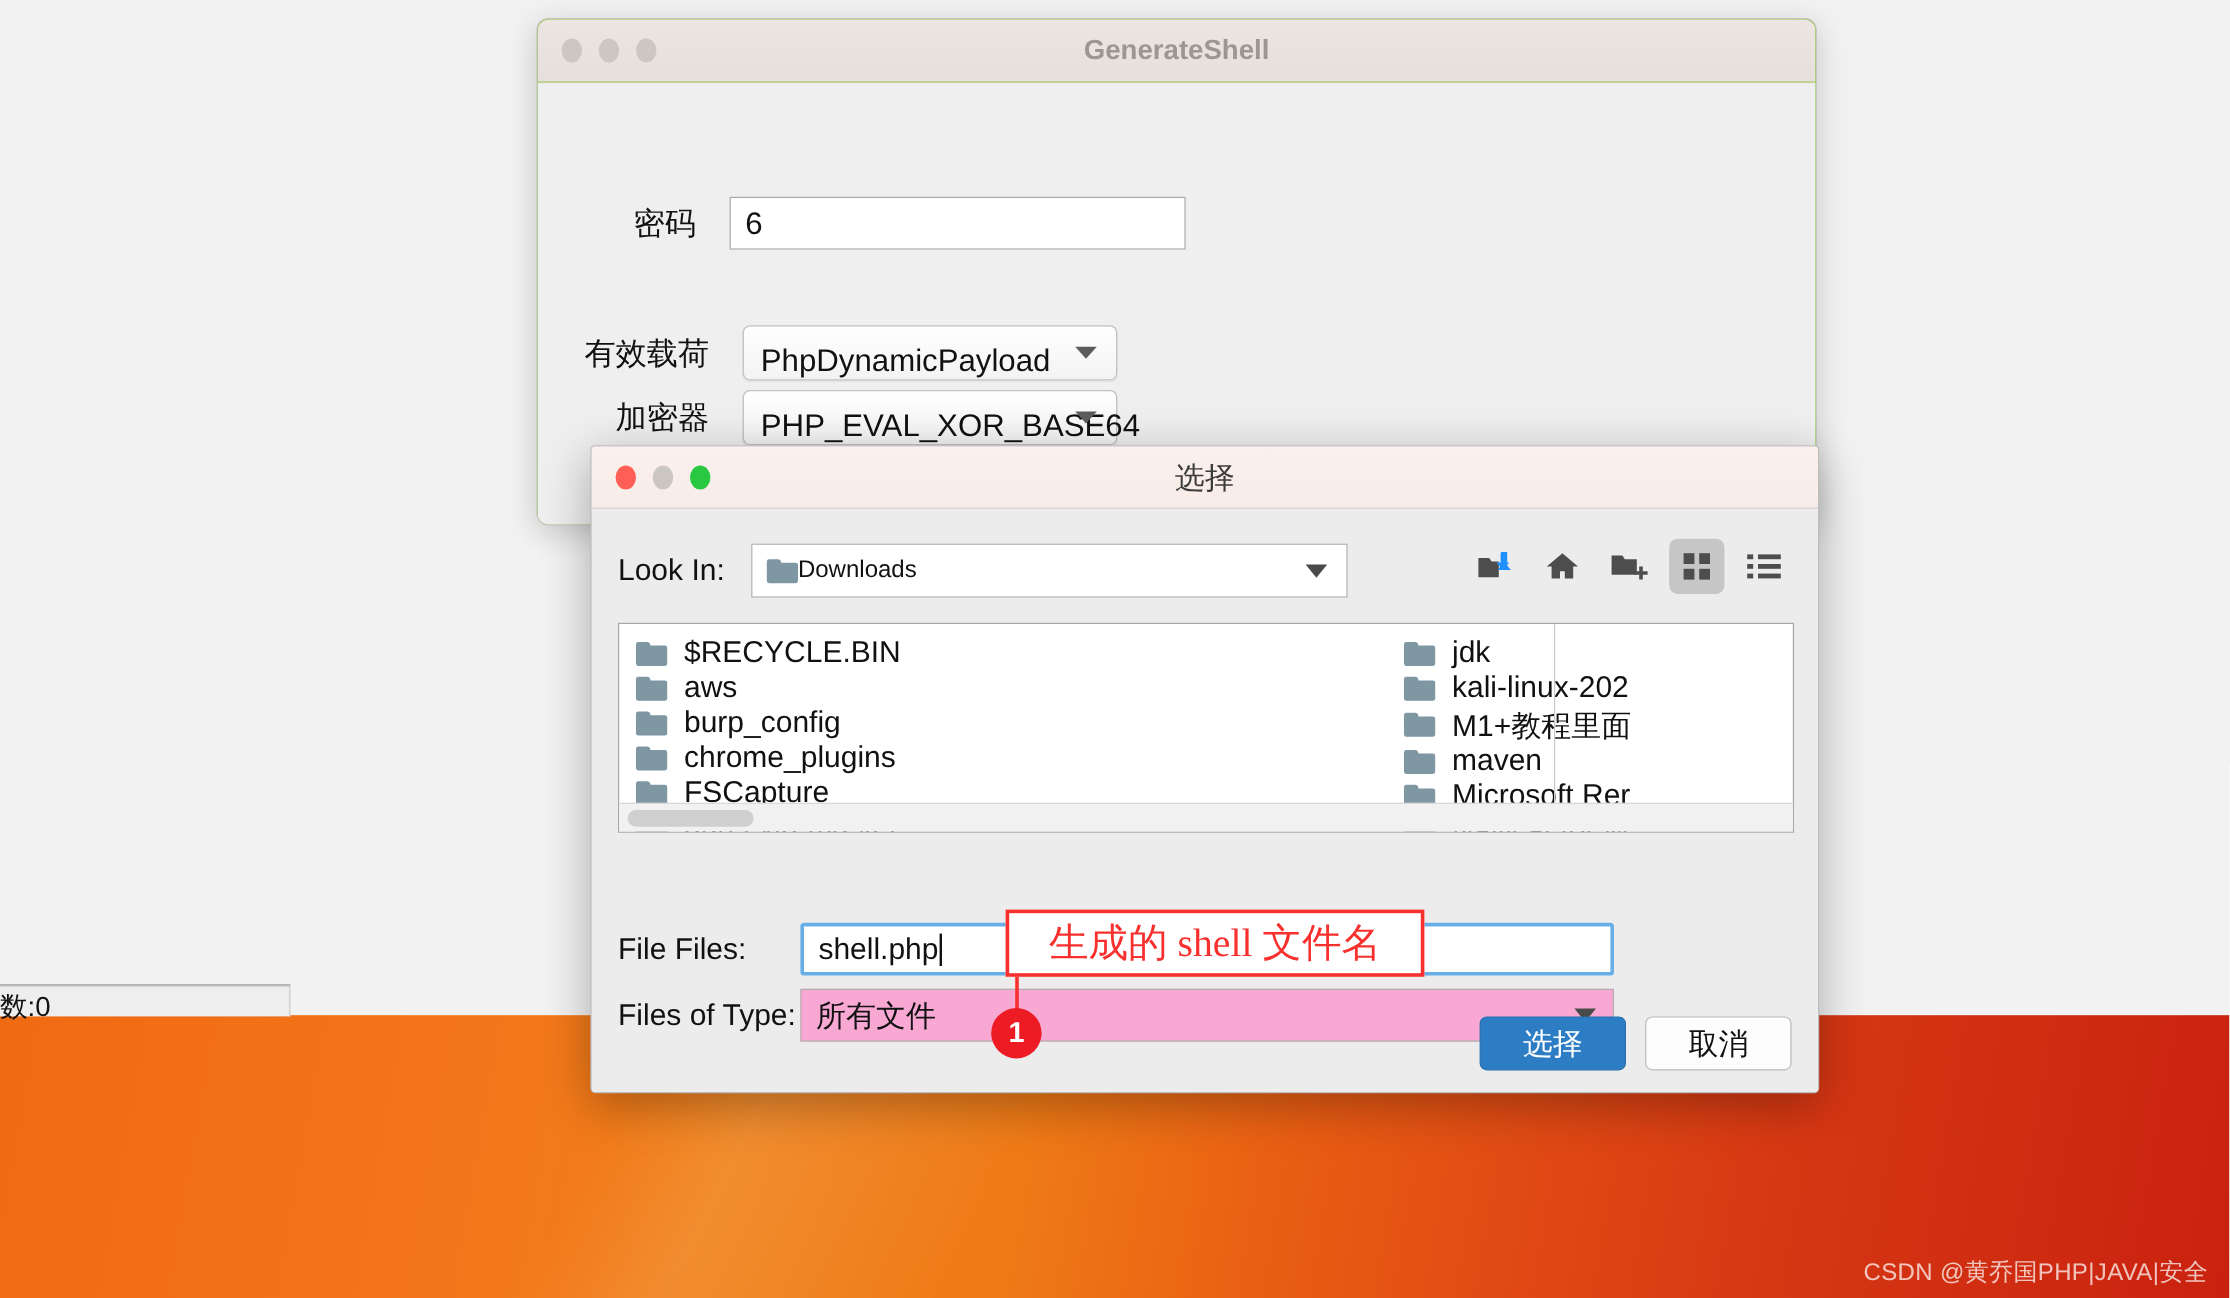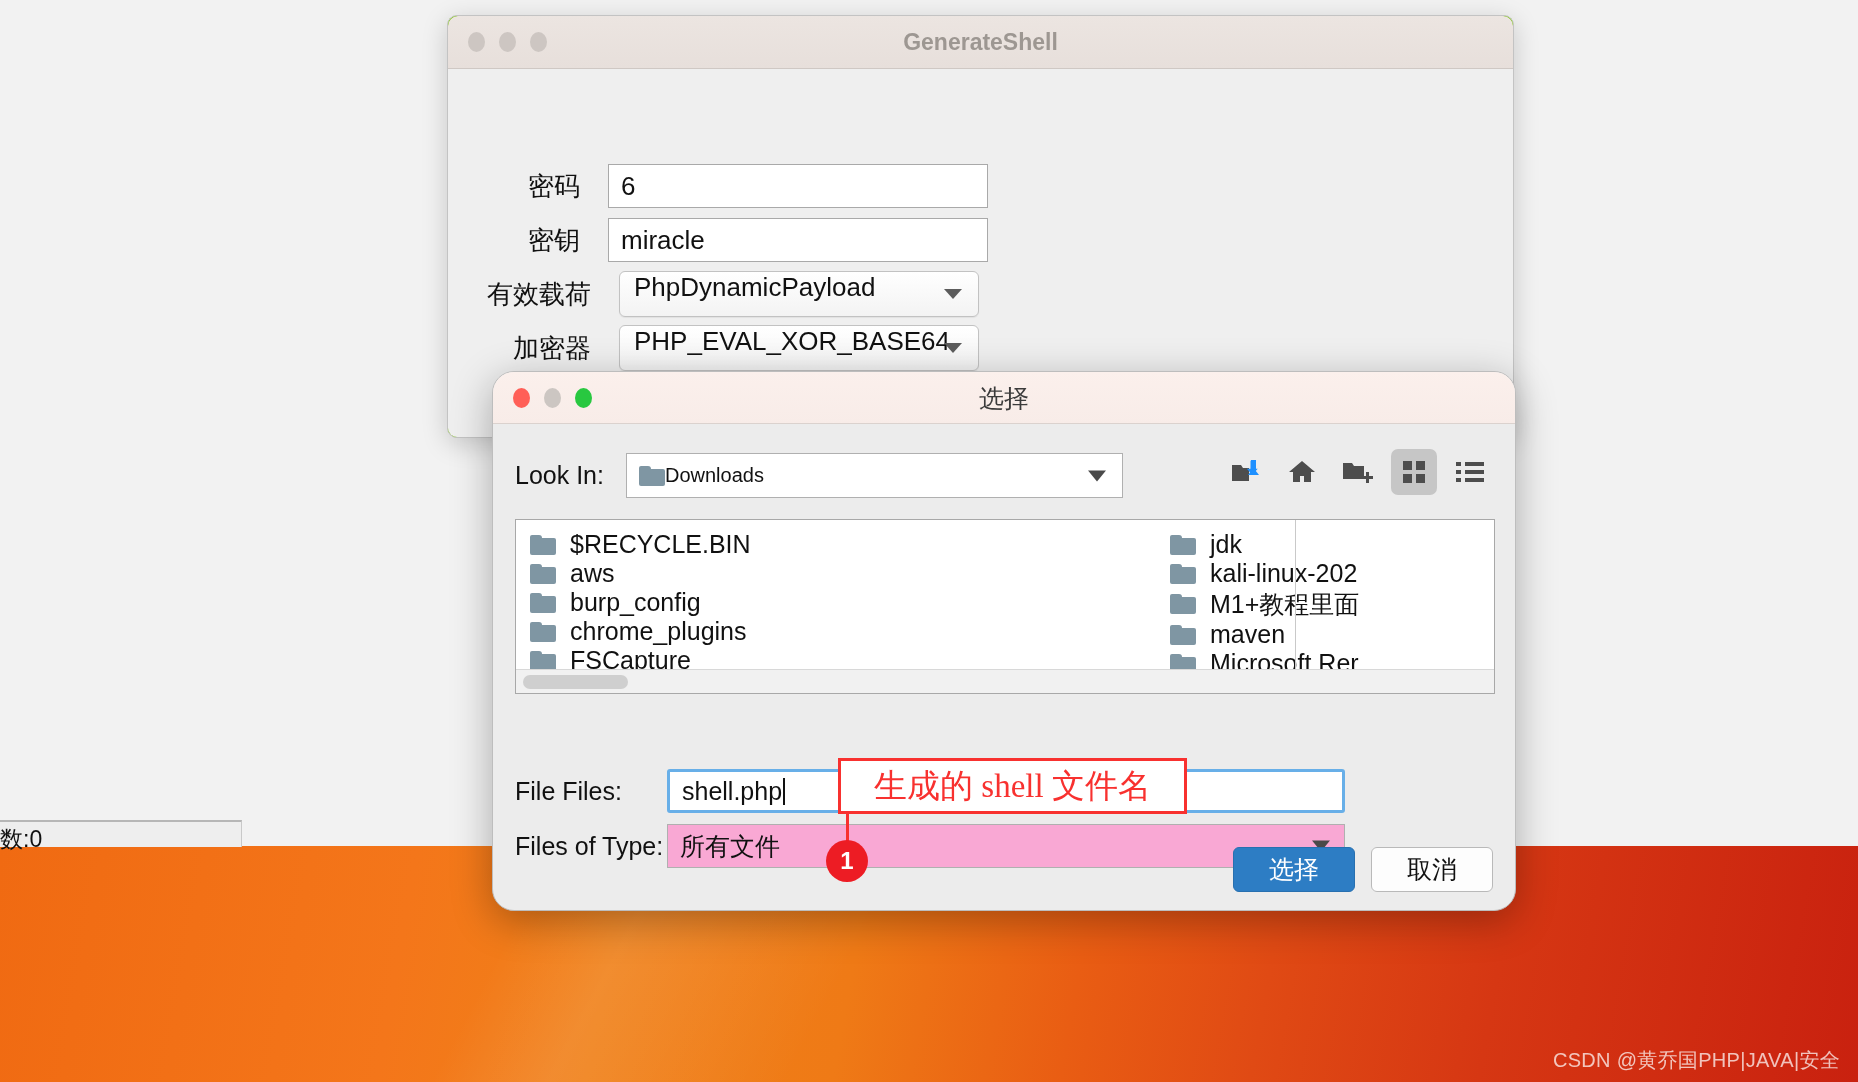--- a/index.html
+++ b/index.html
@@ -121,25 +121,25 @@
   .text-field {
     width: 380px; height: 44px;
     background: #ffffff;
     border: 1px solid #a9a9a9;
     display: flex; align-items: center;
     padding: 0 12px;
     font-size: 26px;
     color: #111;
   }
   .combo {
-    width: 360px; height: 46px;
+    width: 312px; height: 46px;
     background: linear-gradient(#ffffff, #f3f3f3);
     border: 1px solid #c2c2c2;
     border-radius: 6px;
-    display: flex; align-items: flex-start;
+    display: flex; align-items: flex-end;
     padding: 0 14px;
     font-size: 26px;
     color: #111;
     position: relative;
     box-shadow: 0 1px 1px rgba(0,0,0,0.06);
   }
   .combo .caret {
     position: absolute; right: 16px; top: 50%;
     transform: translateY(-50%);
     width: 0; height: 0;
@@ -148,21 +148,21 @@
     border-top: 10px solid #5c5c5c;
   }
 
   
   #dialog {
     position: absolute;
     left: 492px; top: 371px;
     width: 1024px; height: 540px;
     background: #ececec;
     border: 1px solid #bdbdbd;
-    border-radius: 22px;
+    border-radius: 4px;
     box-shadow: 0 10px 40px rgba(0,0,0,0.30);
     overflow: hidden;
   }
   #dlg-titlebar {
     height: 52px;
     background: linear-gradient(#fbf0ec, #f8ece8);
     border-bottom: 1px solid #dbd2ce;
     position: relative;
   }
   #dlg-titlebar .title {
@@ -392,24 +392,20 @@
       <div class="title">GenerateShell</div>
     </div>
 
     <div id="bg-body">
 
       <div class="form-row" style="left:0px; top:95px;">
         <div class="form-label">密码</div>
         <div class="text-field">6</div>
       </div>
 
-      <div class="form-row" style="left:0px; top:149px;">
-        <div class="form-label">密钥</div>
-        <div class="text-field">miracle</div>
-      </div>
 
       <div class="form-row" style="left:11px; top:202px;">
         <div class="form-label">有效载荷</div>
         <div class="combo">
           <span>PhpDynamicPayload</span>
           <span class="caret"></span>
         </div>
       </div>
 
       <div class="form-row" style="left:11px; top:256px;">

